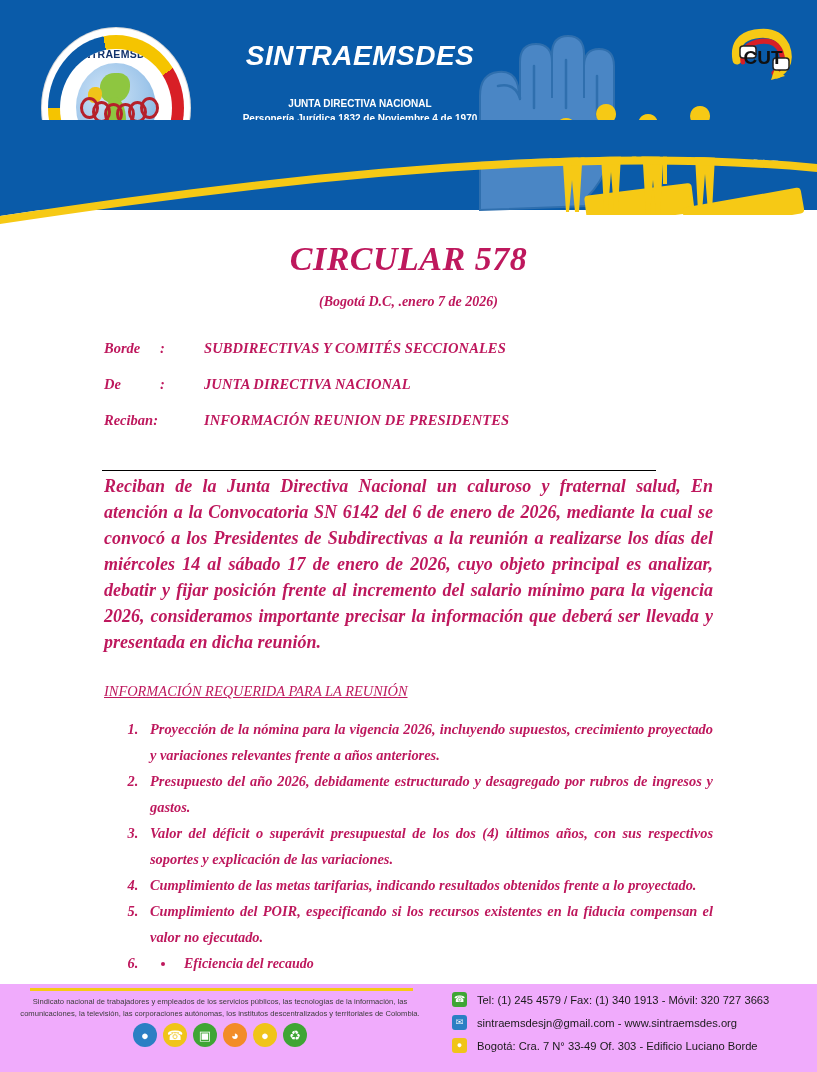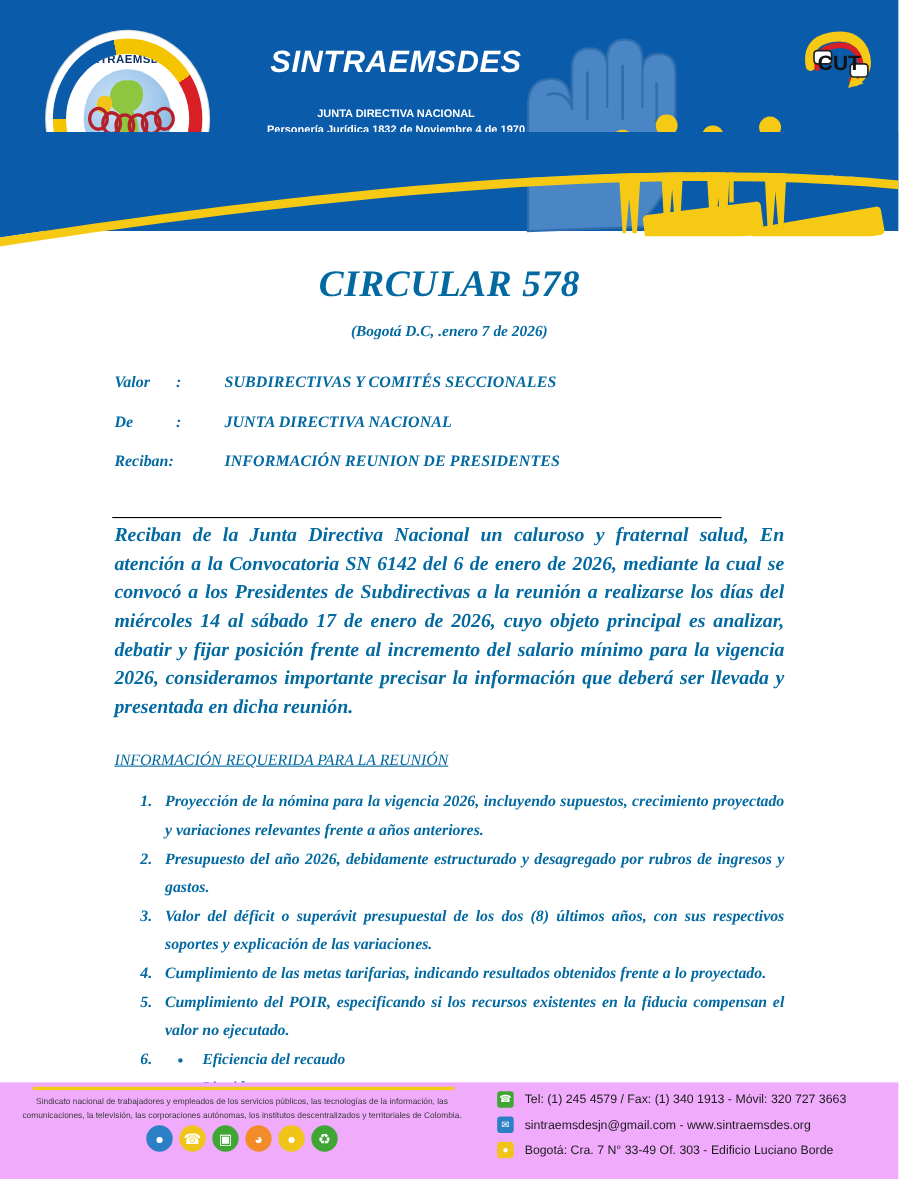--- a/index.html
+++ b/index.html
@@ -98,21 +98,21 @@
 
   
   .art{position:absolute;left:470px;top:0;width:347px;height:215px;overflow:hidden;}
 
   .logo-cut{position:absolute;right:18px;top:26px;width:72px;height:66px;}
   .logo-fsm{position:absolute;right:20px;top:112px;width:62px;height:62px;}
 
   
   .content{
     position:absolute;left:0;top:228px;width:817px;
-    color:#0369a1;
+    color:#be185d;
   }
   .doc-title{
     text-align:center;font-style:italic;font-weight:bold;font-size:34px;
     letter-spacing:.5px;margin:12px 0 0 0;
   }
   .doc-place{
     text-align:center;font-style:italic;font-weight:bold;font-size:14px;
     margin:16px 0 16px 0;
   }
   .meta{margin:30px 0 0 0;padding:0 0 0 104px;}
@@ -276,21 +276,21 @@
       </svg>
     </div>
   </div>
 
   <div class="content">
     <h1 class="doc-title">CIRCULAR 578</h1>
     <p class="doc-place">(Bogotá D.C, .enero 7 de 2026)</p>
 
     <div class="meta">
       <div class="meta-row">
-        <span class="meta-label">Valor</span>
+        <span class="meta-label">Borde</span>
         <span class="meta-colon">:</span>
         <span class="meta-value">SUBDIRECTIVAS Y COMITÉS SECCIONALES</span>
       </div>
       <div class="meta-row">
         <span class="meta-label">De</span>
         <span class="meta-colon">:</span>
         <span class="meta-value">JUNTA DIRECTIVA NACIONAL</span>
       </div>
       <div class="meta-row">
         <span class="meta-label">Reciban:</span>
@@ -303,21 +303,21 @@
 
     <p class="para">Reciban de la Junta Directiva Nacional un caluroso y fraternal salud, En atención a la Convocatoria SN 6142 del 6 de enero de 2026, mediante la cual se convocó a los Presidentes de Subdirectivas a la reunión a realizarse los días del miércoles 14 al sábado 17 de enero de 2026, cuyo objeto principal es analizar, debatir y fijar posición frente al incremento del salario mínimo para la vigencia 2026, consideramos importante precisar la información que deberá ser llevada y presentada en dicha reunión.</p>
 
     <div>
       <span class="section-head">INFORMACIÓN REQUERIDA PARA LA REUNIÓN</span>
     </div>
 
     <ol class="req">
       <li>Proyección de la nómina para la vigencia 2026, incluyendo supuestos, crecimiento proyectado y variaciones relevantes frente a años anteriores.</li>
       <li>Presupuesto del año 2026, debidamente estructurado y desagregado por rubros de ingresos y gastos.</li>
-      <li>Valor del déficit o superávit presupuestal de los dos (8) últimos años, con sus respectivos soportes y explicación de las variaciones.</li>
+      <li>Valor del déficit o superávit presupuestal de los dos (4) últimos años, con sus respectivos soportes y explicación de las variaciones.</li>
       <li>Cumplimiento de las metas tarifarias, indicando resultados obtenidos frente a lo proyectado.</li>
       <li>Cumplimiento del POIR, especificando si los recursos existentes en la fiducia compensan el valor no ejecutado.</li>
       <li>
         <ul class="sub">
           <li>Eficiencia del recaudo</li>
           <li>Liquidez</li>
         </ul>
       </li>
     </ol>
   </div>

